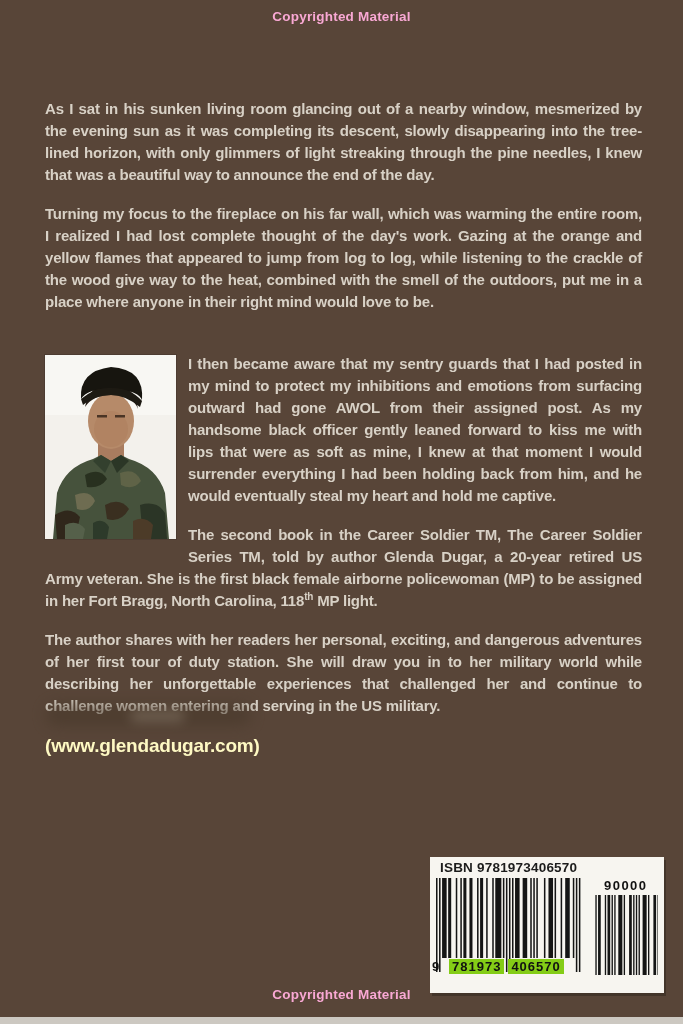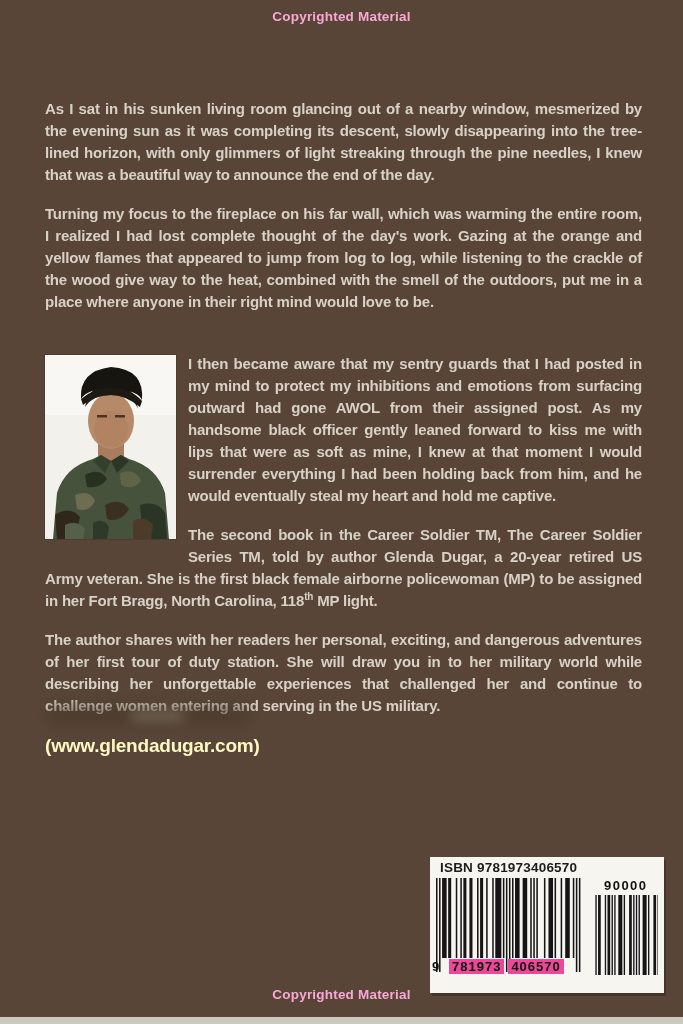--- a/index.html
+++ b/index.html
@@ -50,21 +50,21 @@
     padding-left:4px;white-space:nowrap;
   }
   .bars-row{display:flex;align-items:flex-start;margin-top:3px;}
   .main-barcode{position:relative;width:152px;}
   .main-barcode svg{display:block;}
   .digits-row{
     position:absolute;left:-4px;top:81px;width:160px;display:flex;
     color:#111;font-size:13px;font-weight:700;letter-spacing:1px;
   }
   .digits-row .d0{width:12px;text-align:left;}
-  .digits-row .grp{background:#ec4899;padding:0 3px;}
+  .digits-row .grp{background:#84cc16;padding:0 3px;}
   .digits-row .g1{margin-left:5px;}
   .digits-row .g2{margin-left:4px;}
   .supplement{margin-left:9px;width:66px;text-align:center;}
   .price-code{
     color:#111;font-size:13px;font-weight:700;letter-spacing:1.5px;
     line-height:15px;margin-bottom:2px;
   }
   .supplement svg{display:block;margin:0 auto;}
   .bottom-strip{
     position:absolute;left:0;top:1017px;width:100%;height:7px;

